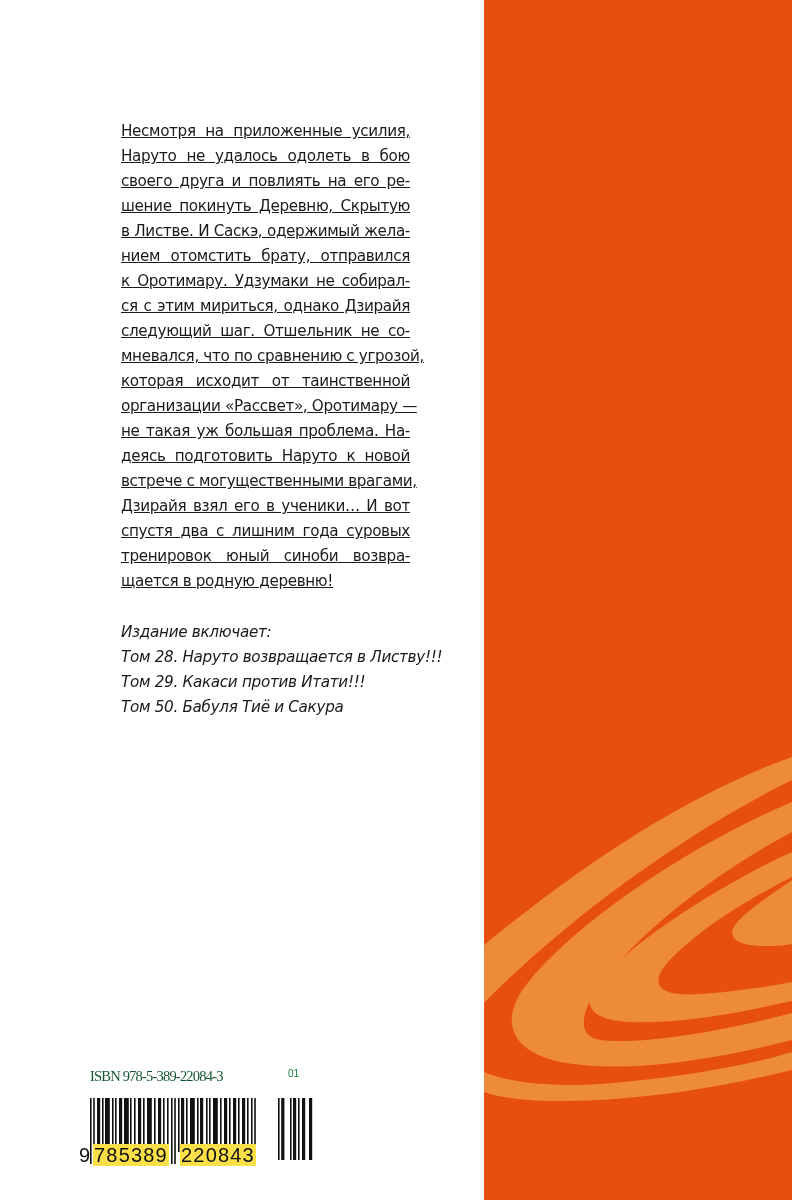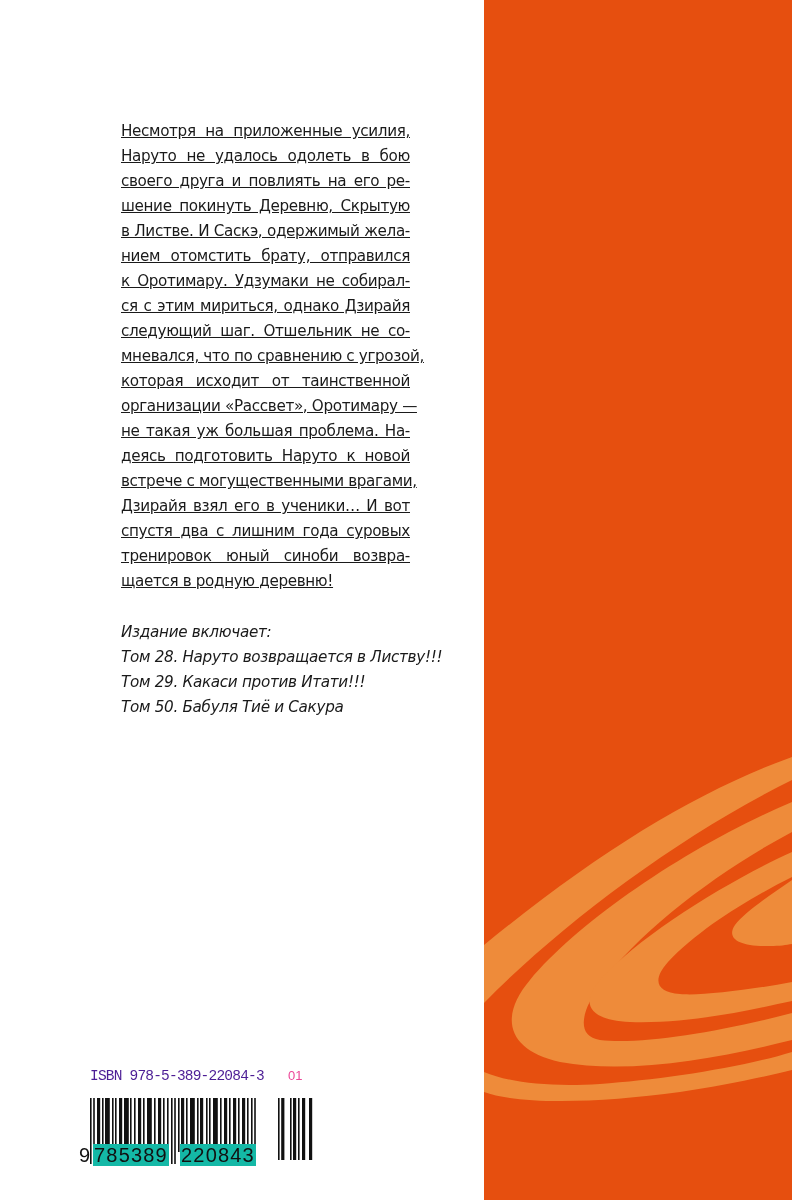--- a/index.html
+++ b/index.html
@@ -25,32 +25,32 @@
   .blurb .line.last { text-align-last: left; }
   .contents {
     position: absolute; left: 121px; top: 620px; width: 340px;
     font-size: 15.2px; line-height: 25px; font-style: italic; letter-spacing: -0.3px;
   }
   .contents .line { display: block; white-space: nowrap; height: 25px; }
   .barcode-block {
     position: absolute; left: 84px; top: 1068px; width: 260px; height: 100px;
   }
   .isbn-label {
-    position: absolute; left: 6px; top: 0; font-family: Liberation Mono, monospace;
-    font-size: 14.5px; letter-spacing: -0.8px; color: #4c1d95;
+    position: absolute; left: 6px; top: 0; font-family: Liberation Serif, serif;
+    font-size: 14.5px; letter-spacing: -0.8px; color: #14532d;
   }
   .addon-label {
     position: absolute; left: 204px; top: 0; font-family: "Liberation Sans", sans-serif;
-    font-size: 13px; color: #ec4899;
+    font-size: 10px; color: #15803d;
   }
   .barcode-main { position: absolute; left: 6px; top: 30px; }
   .barcode-addon { position: absolute; left: 194px; top: 30px; }
   .digits {
     position: absolute; top: 76px; font-family: "Liberation Sans", sans-serif;
-    font-size: 20px; color: #111; background: #14b8a6; padding: 0 1px; line-height: 22px;
+    font-size: 20px; color: #111; background: #fde047; padding: 0 1px; line-height: 22px;
   }
   .digit-first { left: -6px; background: transparent; }
   .digit-group1 { left: 9px; letter-spacing: 1.2px; }
   .digit-group2 { left: 96px; letter-spacing: 1.2px; }
 </style>
 </head>
 <body>
 
 <div class="orange-panel">
   <svg width="308" height="1200" viewBox="484 0 308 1200">

